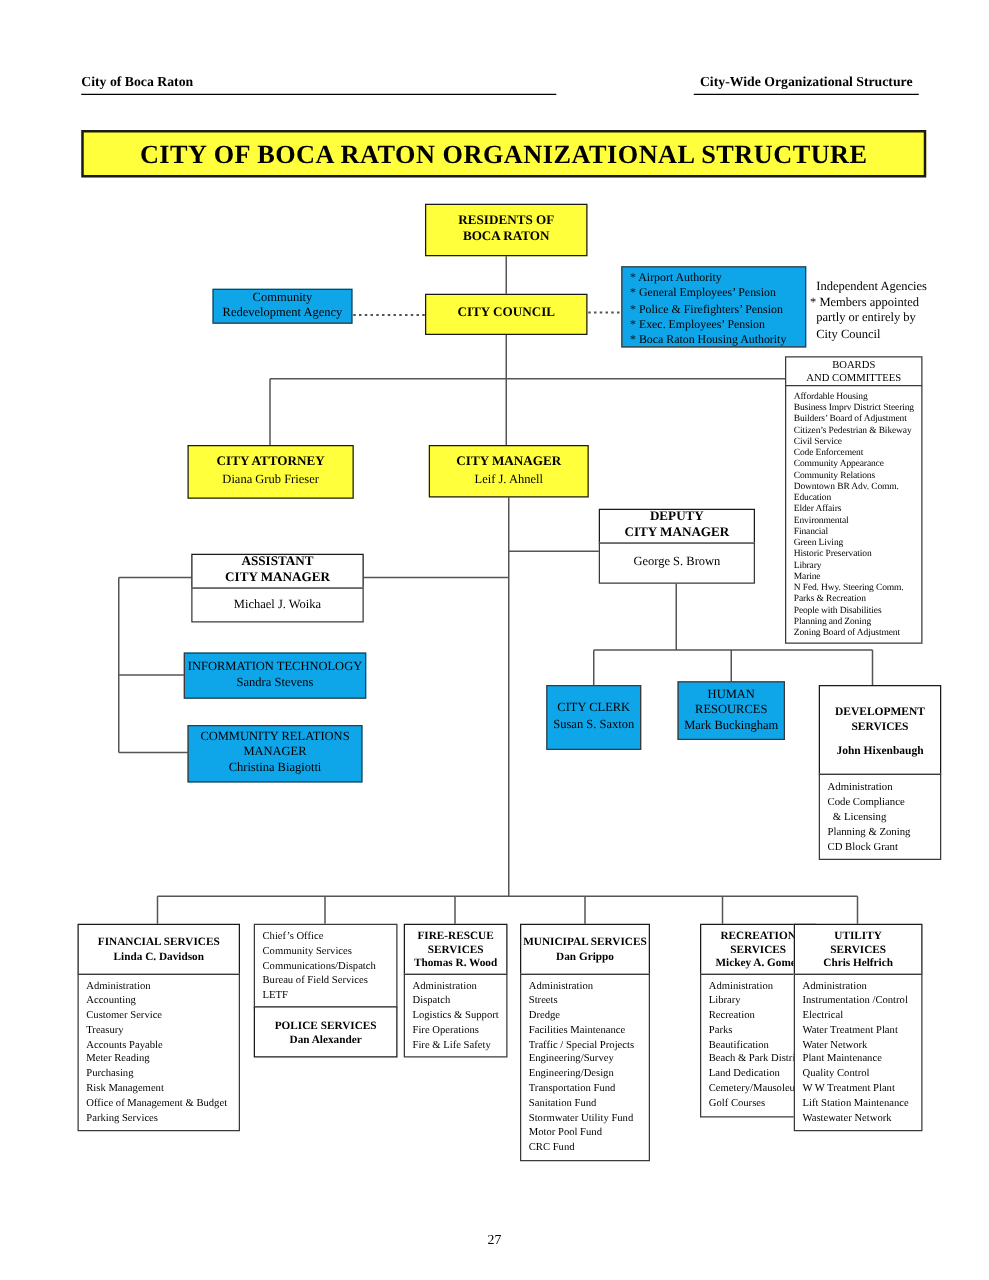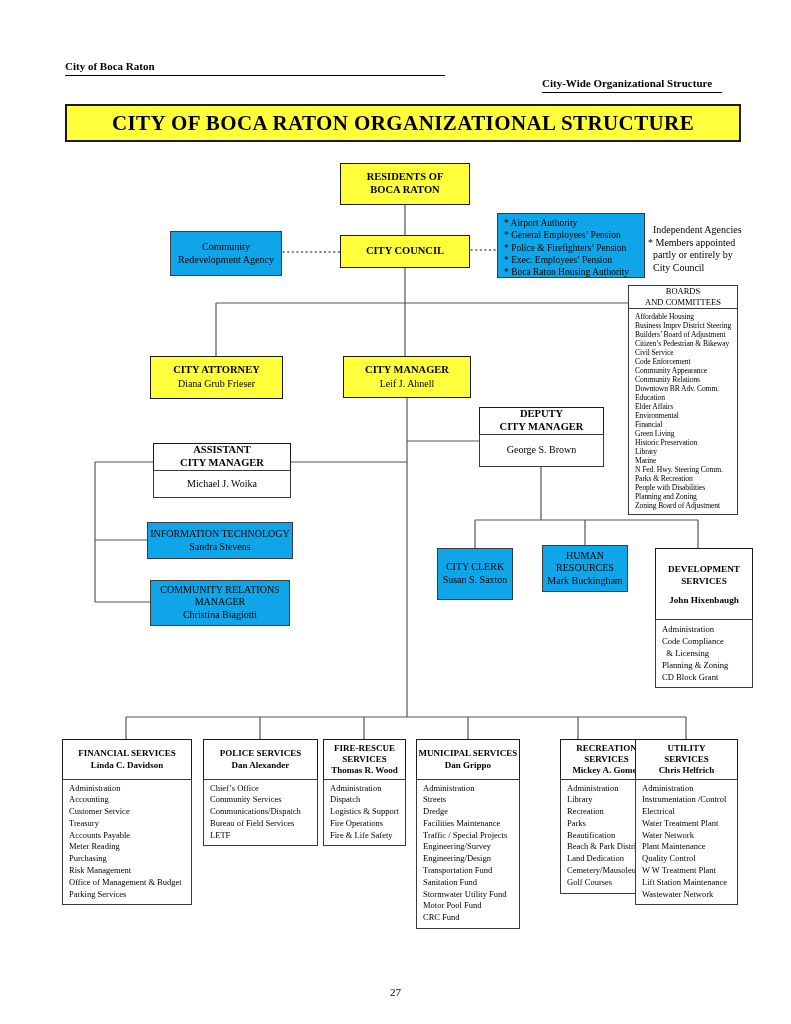--- a/index.html
+++ b/index.html
@@ -12,21 +12,21 @@
   .box{position:absolute;box-sizing:border-box;border:1.5px solid #3a3a3a;background:#0ea5e9;}
   .yellow{background:var(--highlight,#FFFF3C);border-color:var(--border,#1a1a1a);}
   .center{display:flex;flex-direction:column;justify-content:center;align-items:center;text-align:center;}
   .nt{font-size:10.5px;line-height:1.22;font-weight:bold;white-space:pre-line;}
   .nn{font-size:10px;line-height:1.25;white-space:pre-line;margin-top:1px;}
   .plain .nt{font-weight:normal;font-size:10px;}
 
   .hdr{position:absolute;top:60px;font-size:11px;font-weight:bold;
        border-bottom:1.6px solid #000;padding-bottom:3px;}
   .hdr-left{left:65px;width:380px;text-align:left;}
-  .hdr-right{left:542px;width:180px;text-align:left;margin-top:17px;}
+  .hdr-right{left:555px;width:180px;text-align:center;}
   .banner{left:65px;top:104px;width:676px;height:38px;border-width:2px;
           font-size:21px;font-weight:bold;letter-spacing:.4px;}
 
   .stack{position:absolute;}
   .sb{box-sizing:border-box;border:1.5px solid #3a3a3a;background:#fff;}
   .sb + .sb{margin-top:-1.5px;}
   .sb.yellow{border-color:var(--border,#1a1a1a);}
 
   .list{padding:3px 3px 4px 6px;}
   .li{white-space:pre;font-size:8.5px;line-height:11.8px;}
@@ -86,21 +86,21 @@
 
   <div class="box yellow center banner">
     <div>CITY OF BOCA RATON ORGANIZATIONAL STRUCTURE</div>
   </div>
 
   <div class="box yellow center" style="left:340px;top:163px;width:130px;height:42px;">
     <div class="nt">RESIDENTS OF
 BOCA RATON</div>
   </div>
 
-  <div class="box center plain" style="left:170px;top:231px;width:112px;height:45px;">
+  <div class="box center plain" style="left:170px;top:231px;width:112px;height:28px;">
     <div class="nt">Community
 Redevelopment Agency</div>
   </div>
 
   <div class="box yellow center" style="left:340px;top:235px;width:130px;height:33px;">
     <div class="nt">CITY COUNCIL</div>
   </div>
 
   <div class="box agency-list" style="left:497px;top:213px;width:148px;height:65px;">
       <div class="li">* Airport Authority</div>
@@ -228,31 +228,31 @@
         <div class="li">Accounts Payable</div>
         <div class="li">Meter Reading</div>
         <div class="li">Purchasing</div>
         <div class="li">Risk Management</div>
         <div class="li">Office of Management &amp; Budget</div>
         <div class="li">Parking Services</div>
       </div>
   </div>
 
   <div class="stack" style="left:203px;top:739px;width:115px;">
-    <div class="sb yellow center dept-h">
-      <div class="dept-t">POLICE SERVICES</div>
-      <div class="dept-n">Dan Alexander</div>
-    </div>
     <div class="sb list">
         <div class="li">Chief’s Office</div>
         <div class="li">Community Services</div>
         <div class="li">Communications/Dispatch</div>
         <div class="li">Bureau of Field Services</div>
         <div class="li">LETF</div>
       </div>
+    <div class="sb yellow center dept-h">
+      <div class="dept-t">POLICE SERVICES</div>
+      <div class="dept-n">Dan Alexander</div>
+    </div>
   </div>
 
   <div class="stack" style="left:323px;top:739px;width:83px;">
     <div class="sb yellow center dept-h">
       <div class="dept-t">FIRE-RESCUE
 SERVICES</div>
       <div class="dept-n">Thomas R. Wood</div>
     </div>
     <div class="sb list">
         <div class="li">Administration</div>

